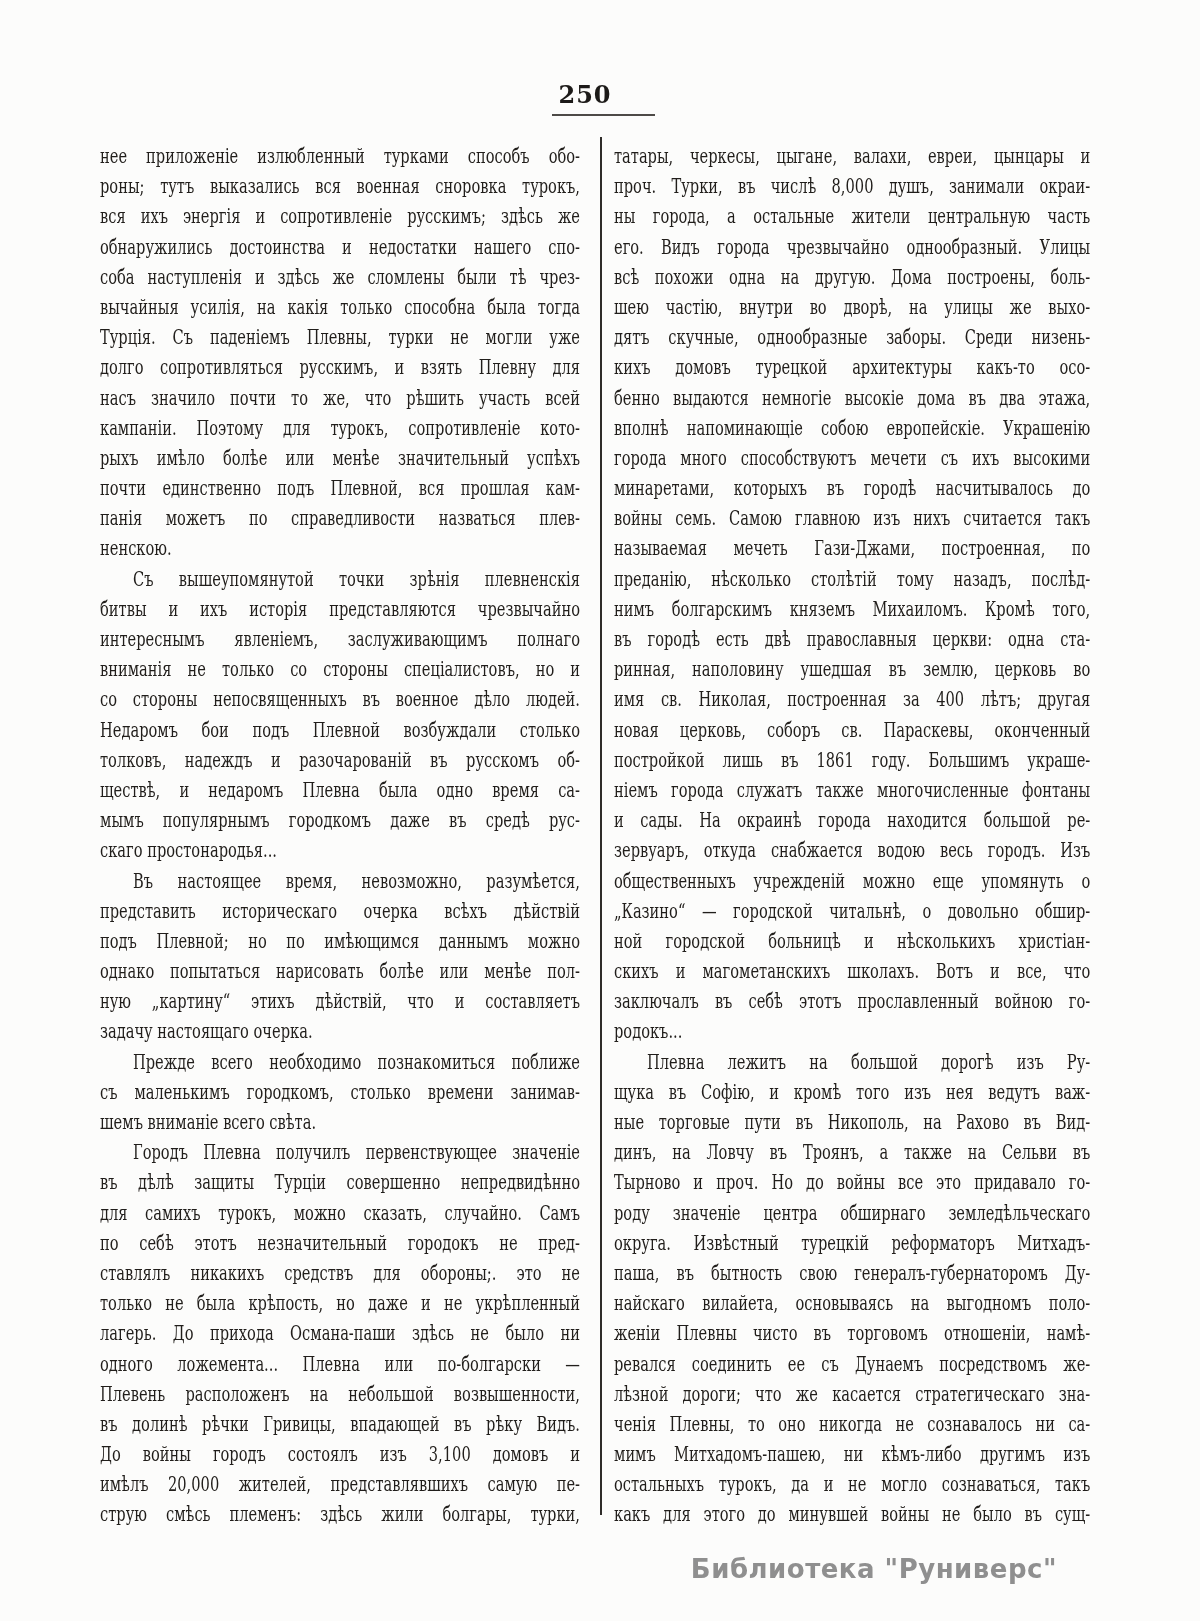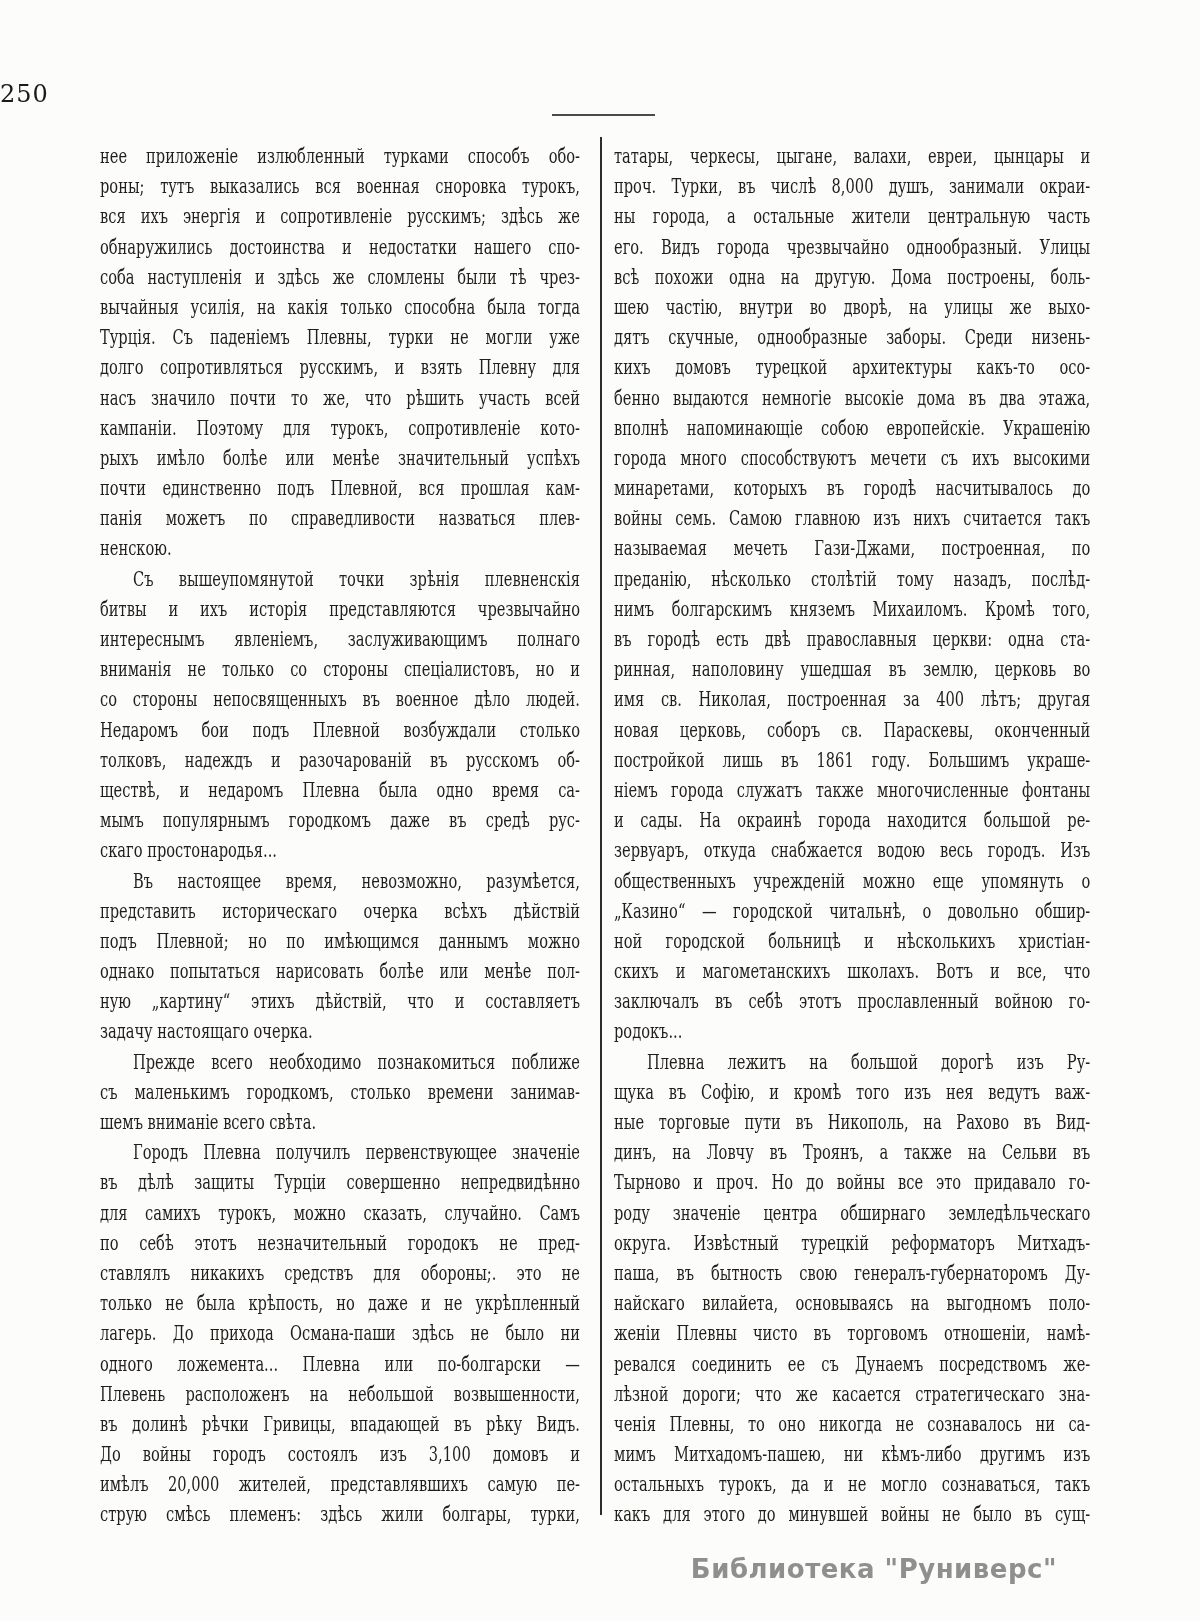--- a/index.html
+++ b/index.html
@@ -7,22 +7,23 @@
     width: 1200px; height: 1621px;
     background: #fcfcfb;
     position: relative;
     overflow: hidden;
     font-family: "DejaVu Serif", serif;
     color: #211e1b;
   }
   .page-number {
     position: absolute;
     top: 80px; left: 0; width: 1170px;
+    text-align: center;
     font-size: 24px;
-    font-weight: normal;
+    font-weight: bold;
     letter-spacing: 1px;
     color: #1c1a18;
   }
   .page-rule {
     position: absolute;
     top: 114px; left: 552px;
     width: 103px; height: 2px;
     background: #4d4a47;
   }
   .column-divider {

